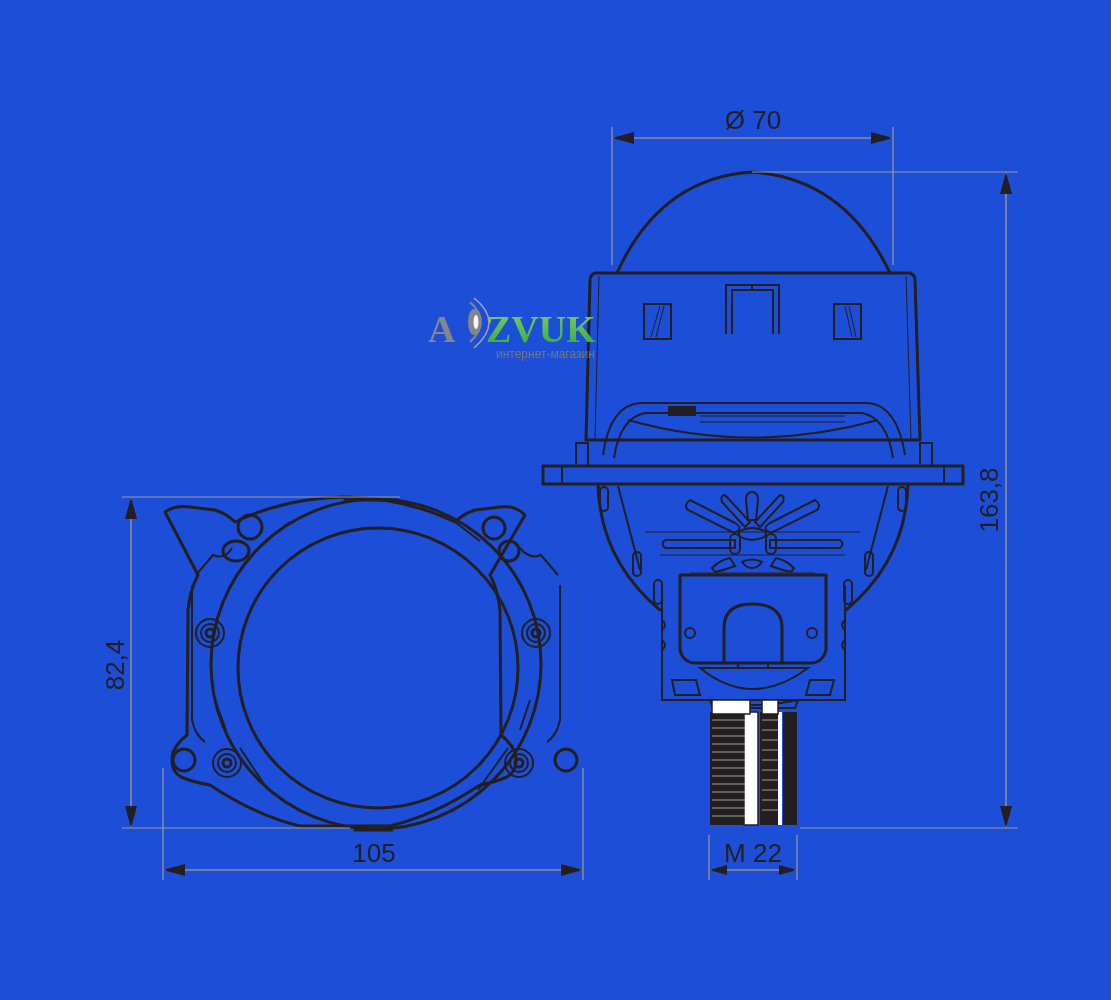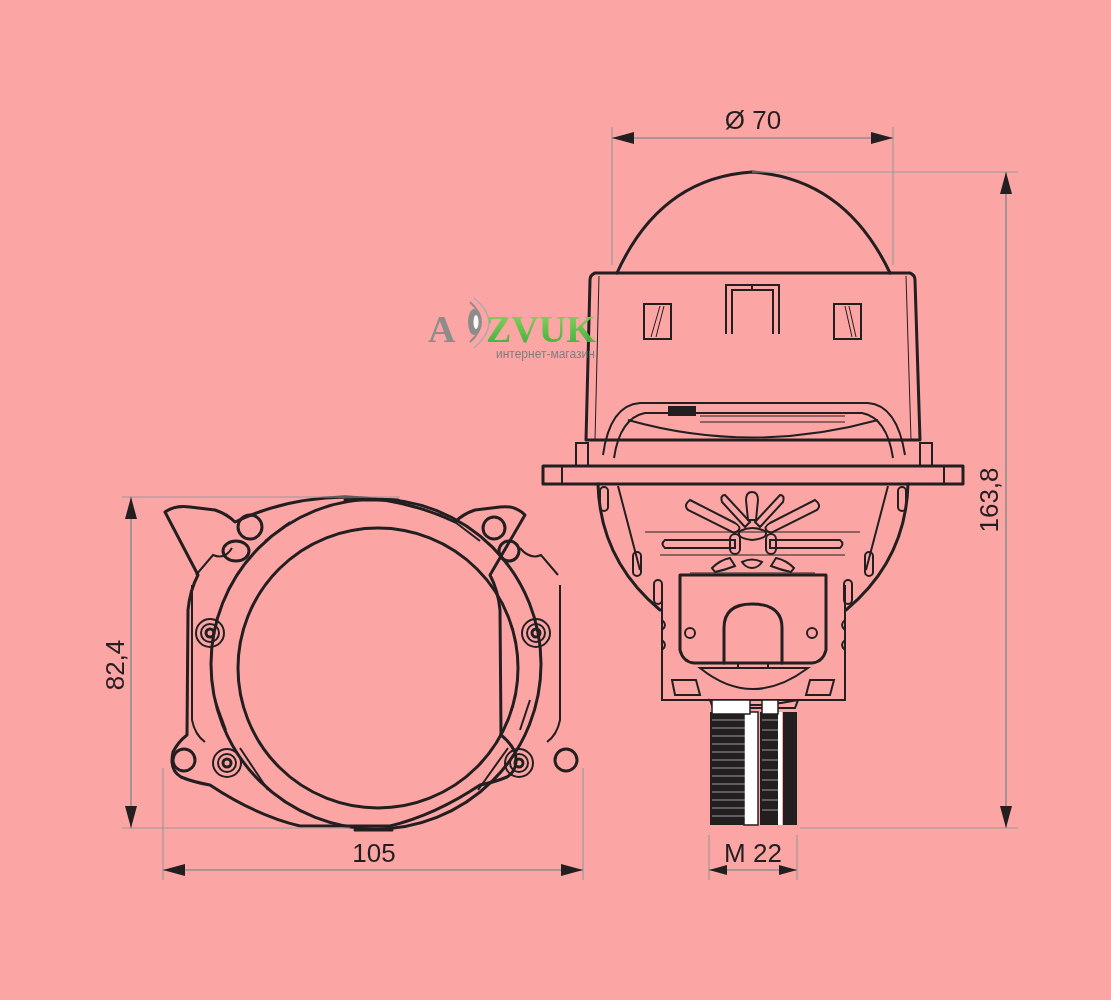--- a/index.html
+++ b/index.html
@@ -1,16 +1,16 @@
 <!DOCTYPE html>
 <html><head>
 <meta charset="utf-8">
 <style>
   html, body { margin:0; padding:0; background:#ffffff; }
-  #stage { position:relative; width:1111px; height:1000px; overflow:hidden; background:#fca5a5; }
+  #stage { position:relative; width:1111px; height:1000px; overflow:hidden; background:#1d4ed8; }
   svg { position:absolute; left:0; top:0; }
   .dim-text { font-family:"Liberation Sans", sans-serif; font-size:26px; fill:#231f20; }
   .logo-a { font-family:"Liberation Serif", serif; font-weight:bold; font-size:38px; fill:#8a8a8a; }
   .logo-z { font-family:"Liberation Serif", serif; font-weight:bold; font-size:38px; fill:url(#greenGrad); }
   .logo-sub { font-family:"Liberation Sans", sans-serif; font-size:12px; fill:#7a7a7a; }
   .ln { fill:none; stroke:#231f20; stroke-width:3; stroke-linejoin:round; stroke-linecap:round; }
   .ln2 { fill:none; stroke:#231f20; stroke-width:2; }
   .thin { fill:none; stroke:#231f20; stroke-width:1; }
   .ext { stroke:#9a9a9a; stroke-width:1.2; }
   .dimline { stroke:#8f8f8f; stroke-width:1.6; }

